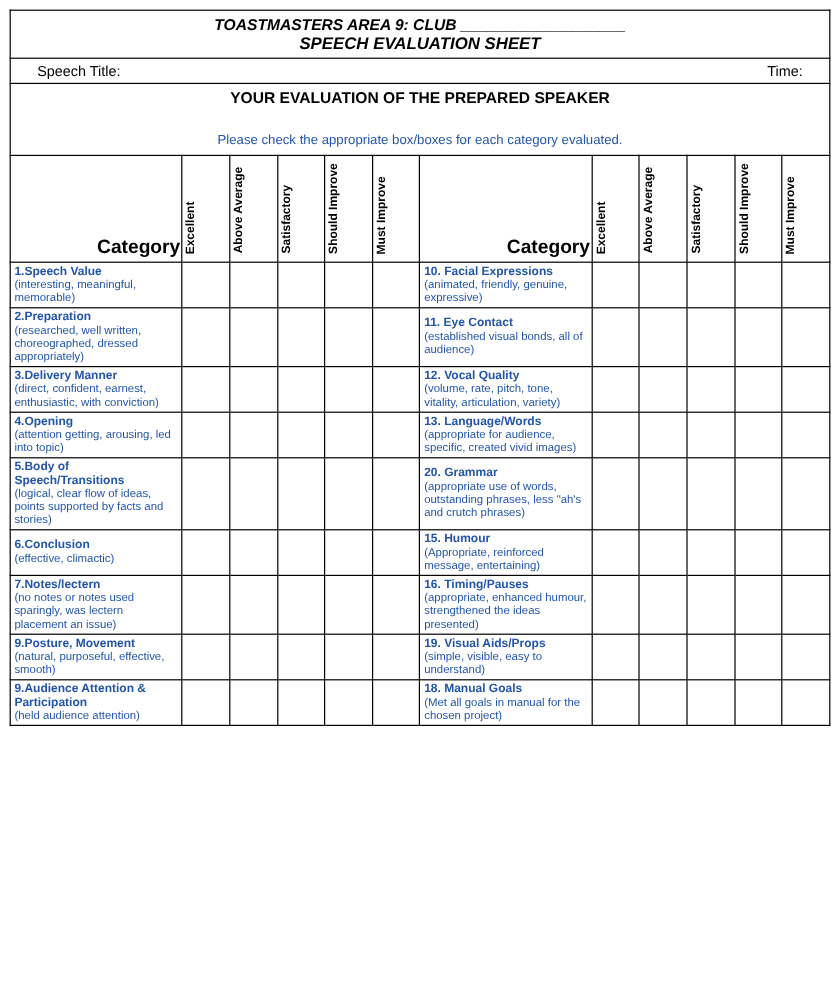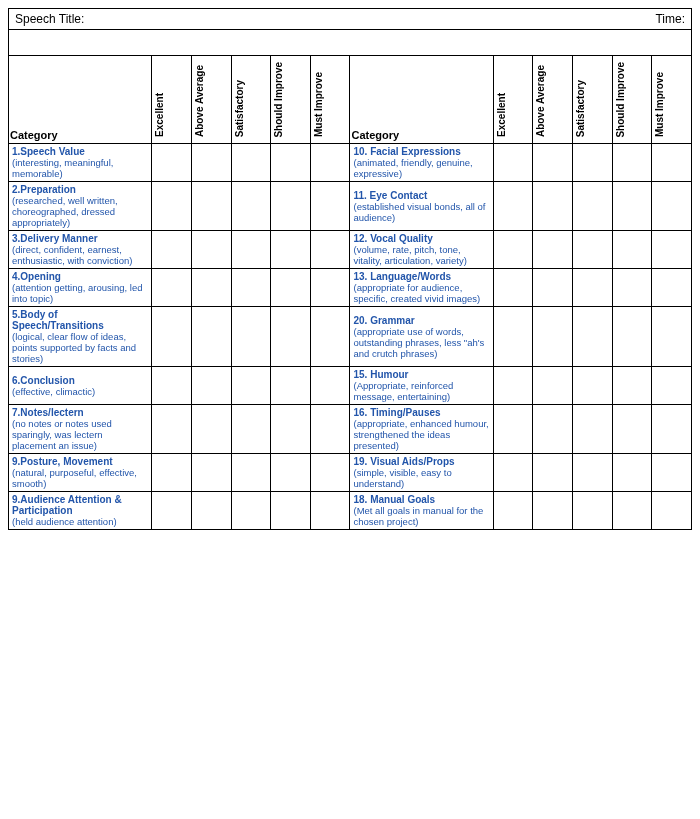--- a/index.html
+++ b/index.html
@@ -29,21 +29,21 @@
     }
     .info-row {
       border: 1px solid #000;
       border-bottom: none;
       padding: 3px 6px;
       font-size: 12px;
     }
     .info-row-split {
       border: 1px solid #000;
       border-bottom: none;
-      padding: 3px 6px;
+      padding: 3px 22px;
       font-size: 12px;
       display: flex;
       justify-content: space-between;
     }
     .eval-header {
       border: 1px solid #000;
       border-bottom: none;
       padding: 4px 8px;
       text-align: center;
     }
@@ -75,22 +75,22 @@
       vertical-align: middle;
     }
     .main-table .header-row th {
       vertical-align: bottom;
       text-align: center;
       font-size: 10px;
       font-weight: bold;
       padding: 2px 1px;
     }
     .main-table .header-row .category-header {
-      text-align: left;
-      font-size: 11px;
+      text-align: right;
+      font-size: 16px;
       vertical-align: bottom;
     }
     .rotate-text {
       writing-mode: vertical-rl;
       transform: rotate(180deg);
       white-space: nowrap;
       font-size: 10px;
       text-align: center;
       font-weight: bold;
       padding: 4px 1px;
@@ -115,30 +115,36 @@
       width: 36px;
       text-align: center;
       vertical-align: middle;
     }
   </style>
 </head>
 <body>
 
 <div class="page">
 
+  <div class="header">
+    <div>TOASTMASTERS AREA 9: CLUB ___________________</div>
+    <div class="title-line2">SPEECH EVALUATION SHEET</div>
+  </div>
 
 
   <div class="info-row-split">
     <span>Speech Title:</span>
     <span>Time:</span>
   </div>
 
   <div class="eval-header">
+    <div class="main-title">YOUR EVALUATION OF THE PREPARED SPEAKER</div>
     <div class="subtitle">
       <br>
+      <span>Please check the appropriate box/boxes for each category evaluated.</span>
     </div>
   </div>
 
 
   <table class="main-table">
     <thead>
       <tr class="header-row">
         <th class="category-header" style="width:130px;">
           <span>Category</span>
         </th>

